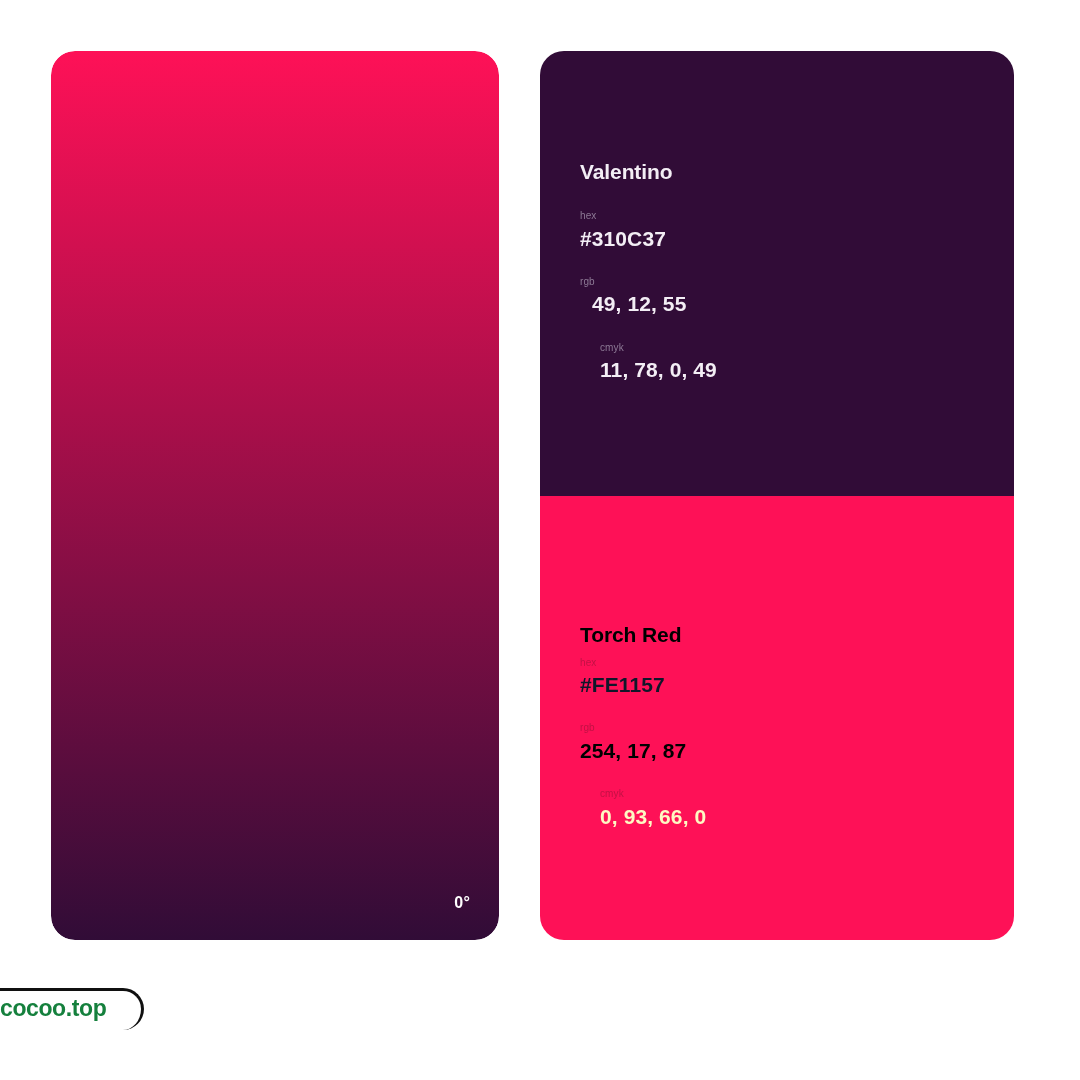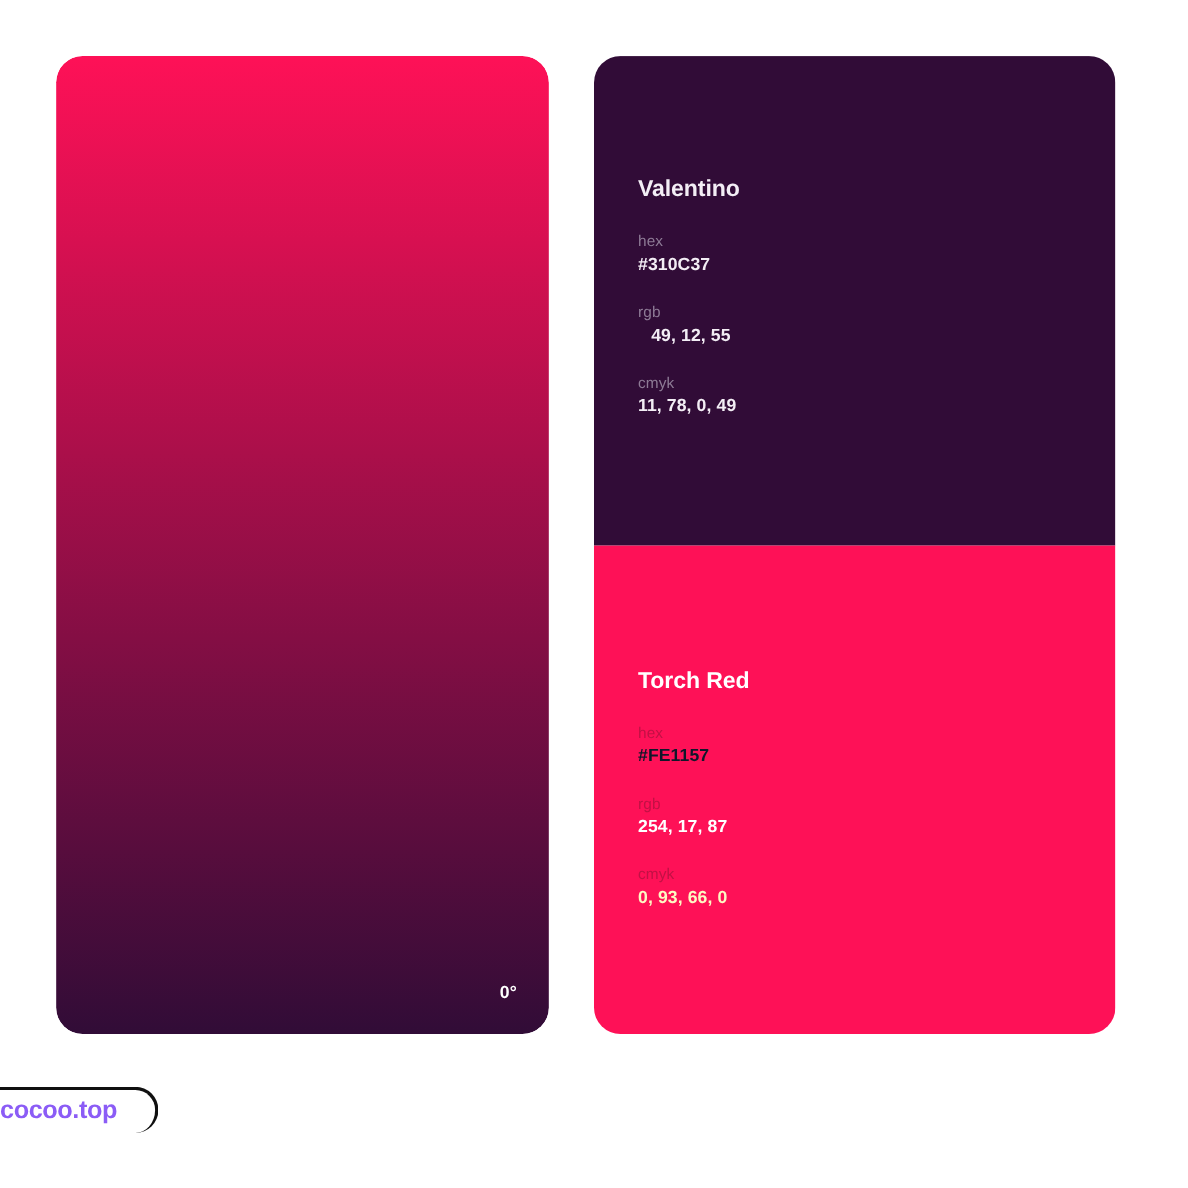--- a/index.html
+++ b/index.html
@@ -71,31 +71,32 @@
   }
   .swatch-fields {
     position: absolute;
     left: 40px;
   }
   .field-row {
     margin-bottom: 21px;
   }
   .field-row:last-child {
     margin-bottom: 0;
+    margin-left: 20px;
   }
   .field-label {
     display: block;
-    font-size: 14px;
+    font-size: 10px;
     font-weight: normal;
     line-height: 1.45;
     letter-spacing: 0.1px;
   }
   .field-value {
     display: block;
-    font-size: 16px;
+    font-size: 21px;
     font-weight: bold;
     line-height: 1.45;
     letter-spacing: 0.1px;
   }
 
   
   #swatch-panel-0 .swatch-title { top: 110px; }
   #swatch-panel-0 .swatch-fields { top: 158px; }
   
   #swatch-panel-1 .swatch-title { top: 112px; }
@@ -155,35 +156,35 @@
         <span class="field-value" style="color: rgb(243, 238, 245); margin-left: 12px;">49, 12, 55</span>
       </div>
       <div class="field-row">
         <span class="field-label" style="color: rgb(141, 122, 149);">cmyk</span>
         <span class="field-value" style="color: rgb(243, 238, 245);">11, 78, 0, 49</span>
       </div>
     </div>
   </div>
 
   <div class="swatch-panel" id="swatch-panel-1" style="background: rgb(254, 17, 87);">
-    <h2 class="swatch-title" style="color: #ffffff;">Torch Red</h2>
+    <h2 class="swatch-title" style="color: #000000; margin-top: 16px;">Torch Red</h2>
     <div class="swatch-fields">
       <div class="field-row">
         <span class="field-label" style="color: rgb(194, 17, 69);">hex</span>
         <span class="field-value" style="color: #0f172a;">#FE1157</span>
       </div>
       <div class="field-row">
         <span class="field-label" style="color: rgb(194, 17, 69);">rgb</span>
-        <span class="field-value" style="color: #ffffff;">254, 17, 87</span>
+        <span class="field-value" style="color: #000000;">254, 17, 87</span>
       </div>
       <div class="field-row">
         <span class="field-label" style="color: rgb(194, 17, 69);">cmyk</span>
         <span class="field-value" style="color: #fef9c3;">0, 93, 66, 0</span>
       </div>
     </div>
   </div>
 
 </div>
 
 <div id="watermark">
   <div id="watermark-frame" style="border-color: rgb(16, 16, 16);"></div>
-  <span id="watermark-text" style="color: #8b5cf6;">cocoo.top</span>
+  <span id="watermark-text" style="color: #15803d;">cocoo.top</span>
 </div>
 
 </body></html>

